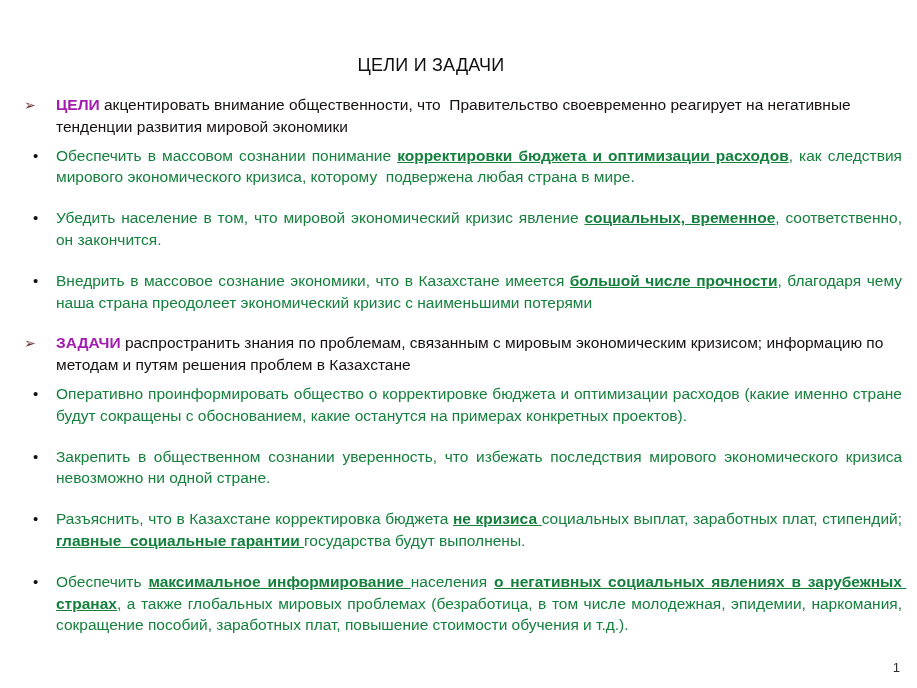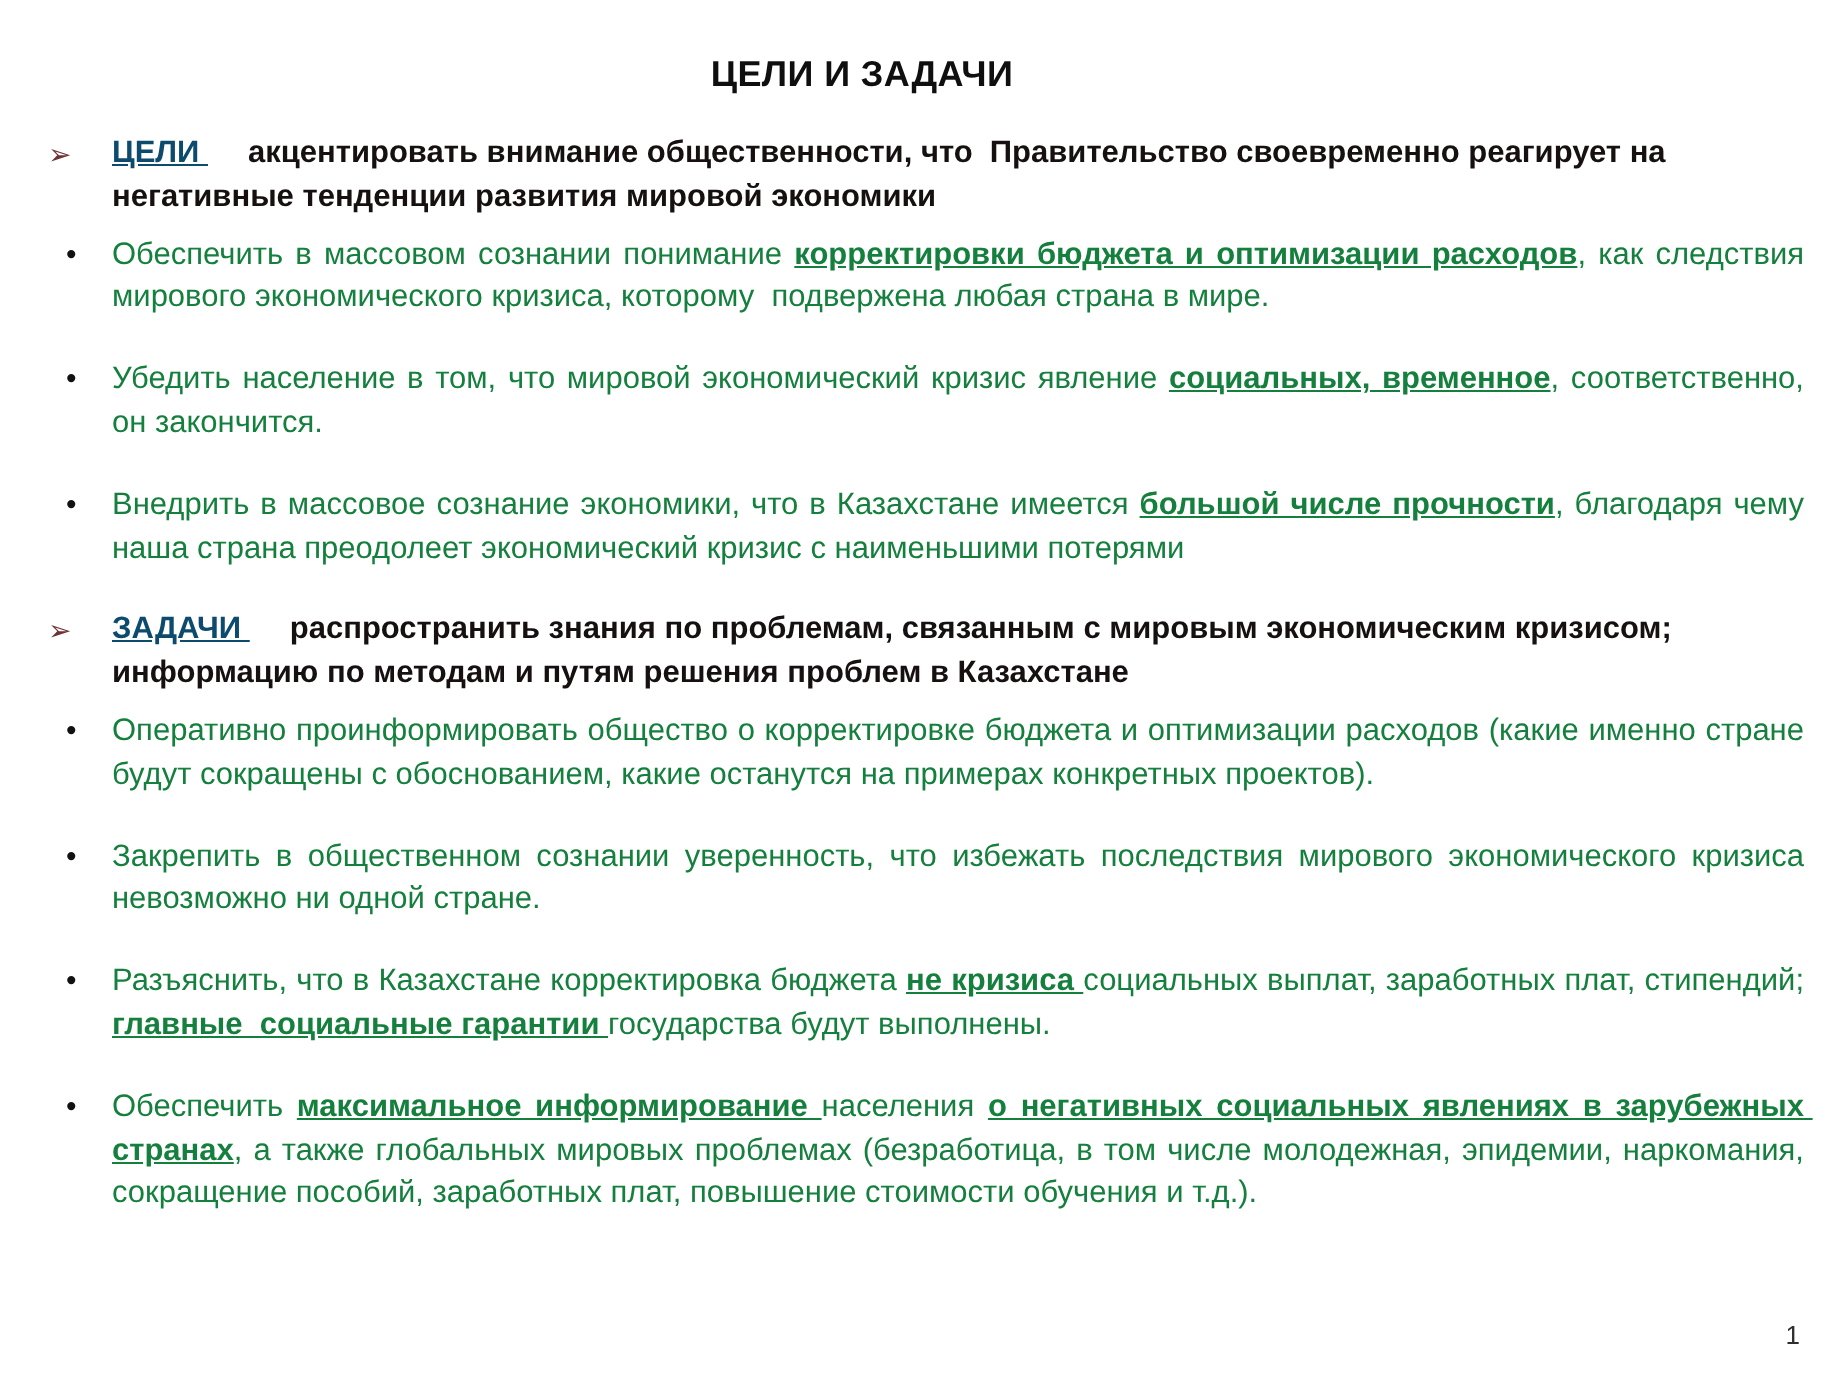--- a/index.html
+++ b/index.html
@@ -10,25 +10,25 @@
   .slide {
     position: relative;
     width: 917px;
     height: 688px;
     background: #ffffff;
     overflow: hidden;
     font-family: "Liberation Sans", sans-serif;
     color: #151515;
   }
   .slide-title {
-    margin-top: 27px;
+    margin-top: 55px;
     width: 862px;
     text-align: center;
     font-size: 18px;
-    font-weight: bold;
+    font-weight: normal;
     color: #0f0f0f;
     letter-spacing: 0.2px;
   }
   .bullet-list {
     margin-top: 18px;
     padding-left: 24px;
     padding-right: 15px;
   }
   .bullet {
     display: flex;
@@ -59,25 +59,24 @@
   .bullet.heading .text {
     font-weight: bold;
     color: #161010;
   }
   .bullet.heading { margin-bottom: 7px; }
   .bullet.body    { margin-bottom: 19px; }
   .bullet.body:last-child { margin-bottom: 0; }
   .align-justify .text { text-align: justify; }
   .align-left .text    { text-align: left; }
   .seg-keyword {
-    color: #0c4a6e;
+    color: #a21caf;
     font-weight: bold;
-    text-decoration: underline;
   }
-  .seg-bold { font-weight: bold; margin-left: 20px; }
+  .seg-bold { font-weight: normal; }
   .seg-bold-underline {
     font-weight: bold;
     text-decoration: underline;
   }
   .seg-normal { font-weight: normal; }
   .page-number {
     position: absolute;
     right: 17px;
     bottom: 13px;
     font-size: 13px;

